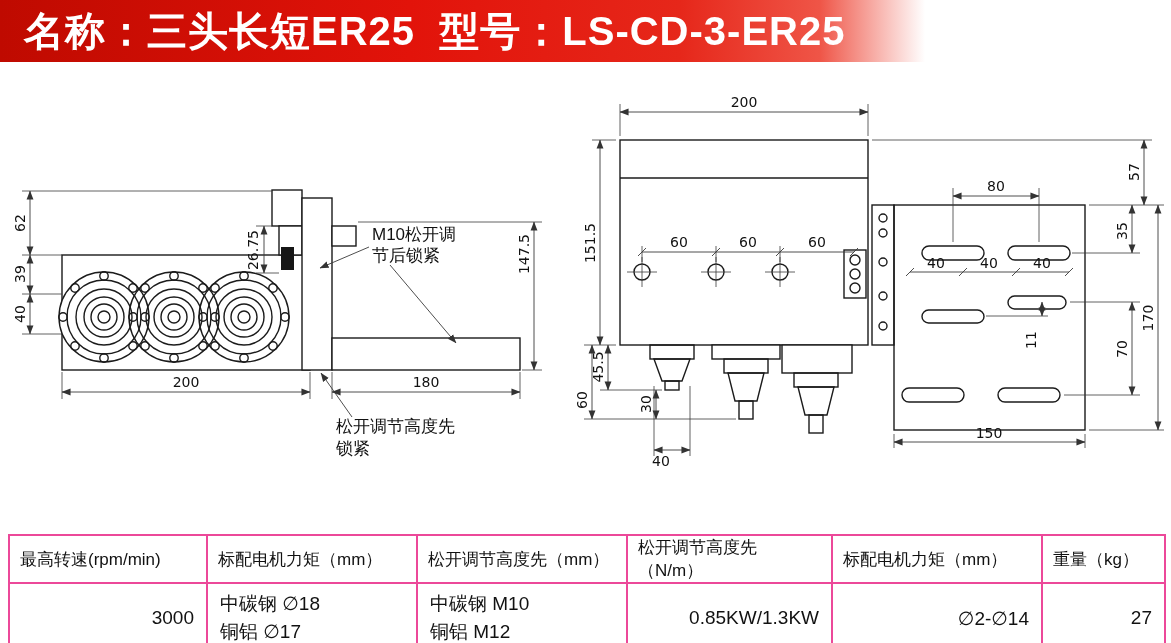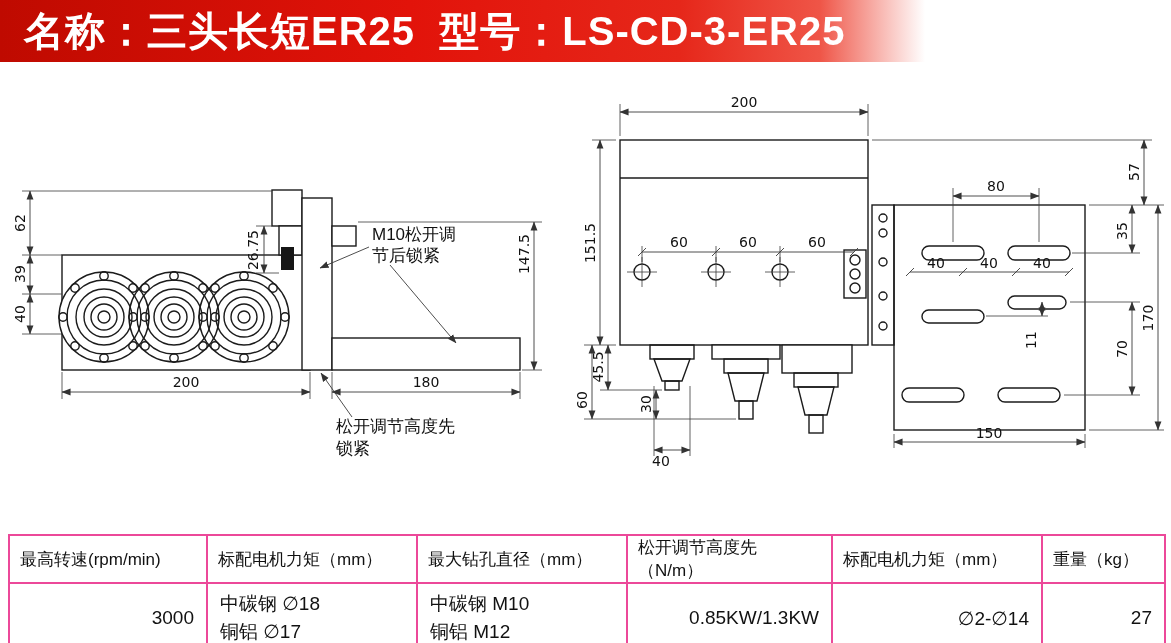--- a/index.html
+++ b/index.html
@@ -293,21 +293,21 @@
         <col style="width:210px">
         <col style="width:210px">
       <col style="width:205px">
         <col style="width:210px">
         <col style="width:123px">
     </colgroup>
     <thead>
       <tr>
         <th>最高转速(rpm/min)</th>
         <th>标配电机力矩（mm）</th>
-        <th>最大钻孔直径（mm）</th>
+        <th>松开调节高度先（mm）</th>
         <th>松开调节高度先（N/m）</th>
         <th>标配电机力矩（mm）</th>
         <th>重量（kg）</th>
       </tr>
     </thead>
     <tbody>
       <tr>
         <td class="ctr">3000</td>
         <td>
           <div>中碳钢 ∅18</div>

